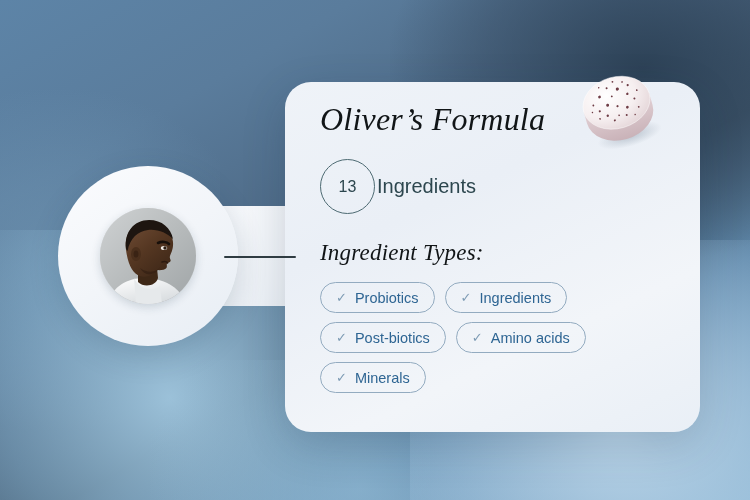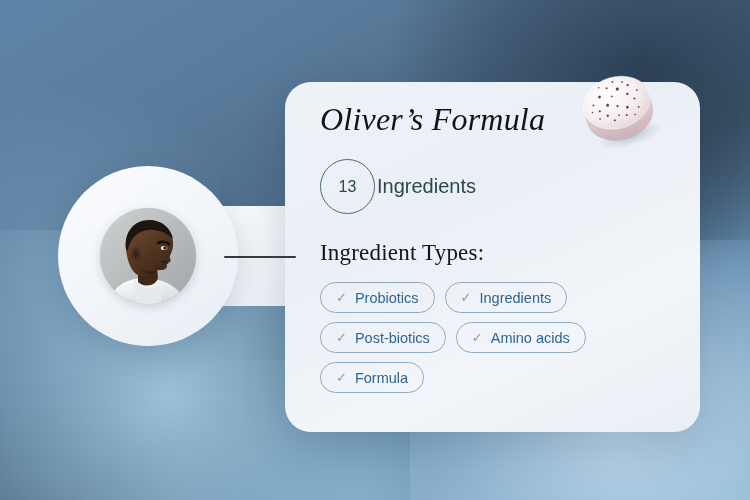--- a/index.html
+++ b/index.html
@@ -151,20 +151,21 @@
     color: #2c464e;
     background: transparent;
   }
   .count-label {
     font-size: 20px;
     color: #2c464e;
   }
 
   .types-title {
     font-family: "Liberation Serif", "DejaVu Serif", serif;
+    font-style: italic;
     font-size: 23px;
     color: #111517;
     margin-top: 26px;
     letter-spacing: 0.2px;
   }
 
   .pill-wrap {
     display: flex;
     flex-wrap: wrap;
     gap: 9px 10px;
@@ -338,19 +339,19 @@
         <span>Post-biotics</span>
       </div>
 
       <div class="pill">
         <span class="check">✓</span>
         <span>Amino acids</span>
       </div>
 
       <div class="pill">
         <span class="check">✓</span>
-        <span>Formula</span>
+        <span>Minerals</span>
       </div>
 
     </div>
   </div>
 
 </div>
 
 </body></html>

